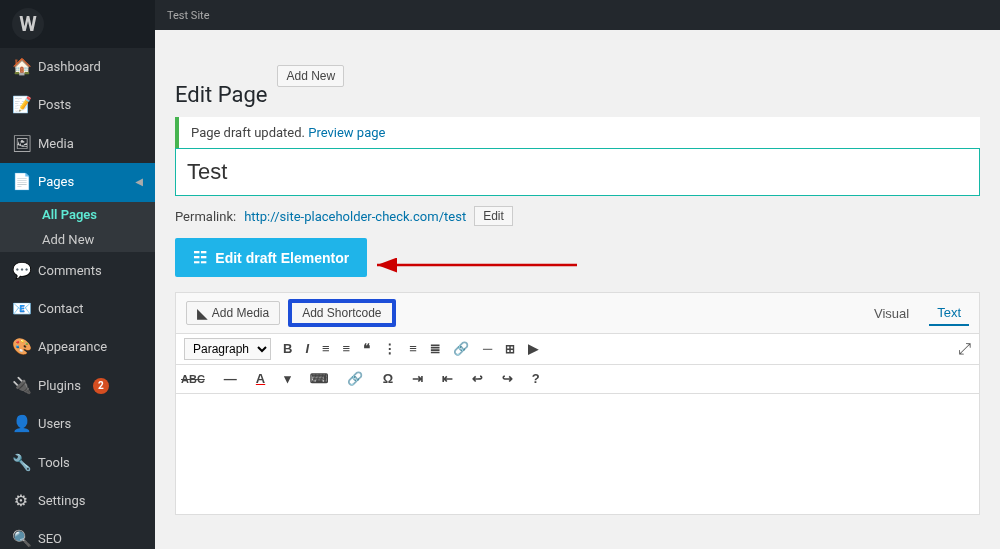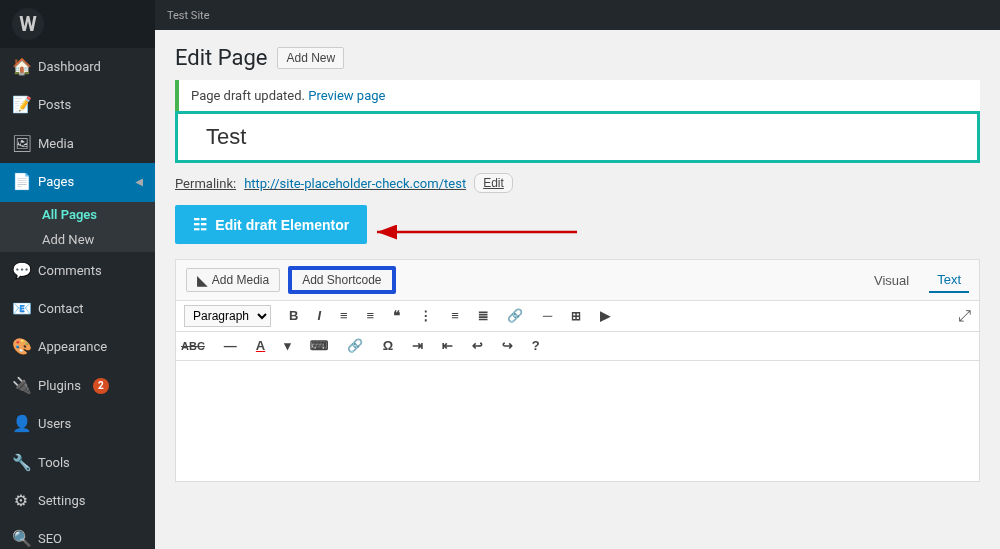--- a/index.html
+++ b/index.html
@@ -85,20 +85,21 @@
     .page-header {
       display: flex;
       align-items: center;
       gap: 10px;
       margin-bottom: 10px;
     }
     .page-title {
       font-size: 22px;
       font-weight: 400;
       color: #23282d;
+      margin-top: 37px;
     }
     .add-new-btn {
       background: #f7f7f7;
       border: 1px solid #ccc;
       padding: 3px 8px;
       font-size: 12px;
       cursor: pointer;
       color: #444;
       border-radius: 2px;
     }
@@ -107,50 +108,49 @@
       background: #fff;
       border-left: 4px solid #46b450;
       padding: 8px 12px;
       font-size: 13px;
       color: #444;
     }
     .notice a { color: #0073aa; text-decoration: none; }
 
     .title-input {
       width: 100%;
-      padding: 10px 28px;
+      padding: 10px 11px;
       font-size: 22px;
-      border: 3px solid #14b8a6;
+      border: 1px solid #14b8a6;
       background: #fff;
       margin-bottom: 10px;
       color: #333;
       outline: none;
     }
 
     .permalink-row {
       display: flex;
       align-items: center;
       gap: 8px;
       margin-bottom: 12px;
       font-size: 13px;
       color: #444;
-      text-decoration: underline;
     }
     .permalink-url {
       color: #0073aa;
       font-size: 13px;
     }
     .permalink-edit-btn {
       background: #f7f7f7;
       border: 1px solid #ccc;
       padding: 2px 8px;
       font-size: 12px;
       cursor: pointer;
       color: #444;
-      border-radius: 7px;
+      border-radius: 0;
     }
 
     .elementor-btn {
       background: #1fb4e9;
       color: #fff;
       border: none;
       padding: 10px 18px;
       font-size: 14px;
       font-weight: 600;
       cursor: pointer;
@@ -217,21 +217,21 @@
       color: #555;
     }
     .tab-active { border-bottom: 2px solid #0073aa; color: #0073aa; }
 
     
     .editor-toolbar {
       padding: 4px 8px;
       border-bottom: 1px solid #ddd;
       display: flex;
       align-items: center;
-      gap: 9px;
+      gap: 3px;
       flex-wrap: wrap;
     }
     .toolbar-select {
       font-size: 12px;
       padding: 2px 4px;
       border: 1px solid #ccc;
       background: #f9f9f9;
       cursor: pointer;
       margin-right: 4px;
     }

